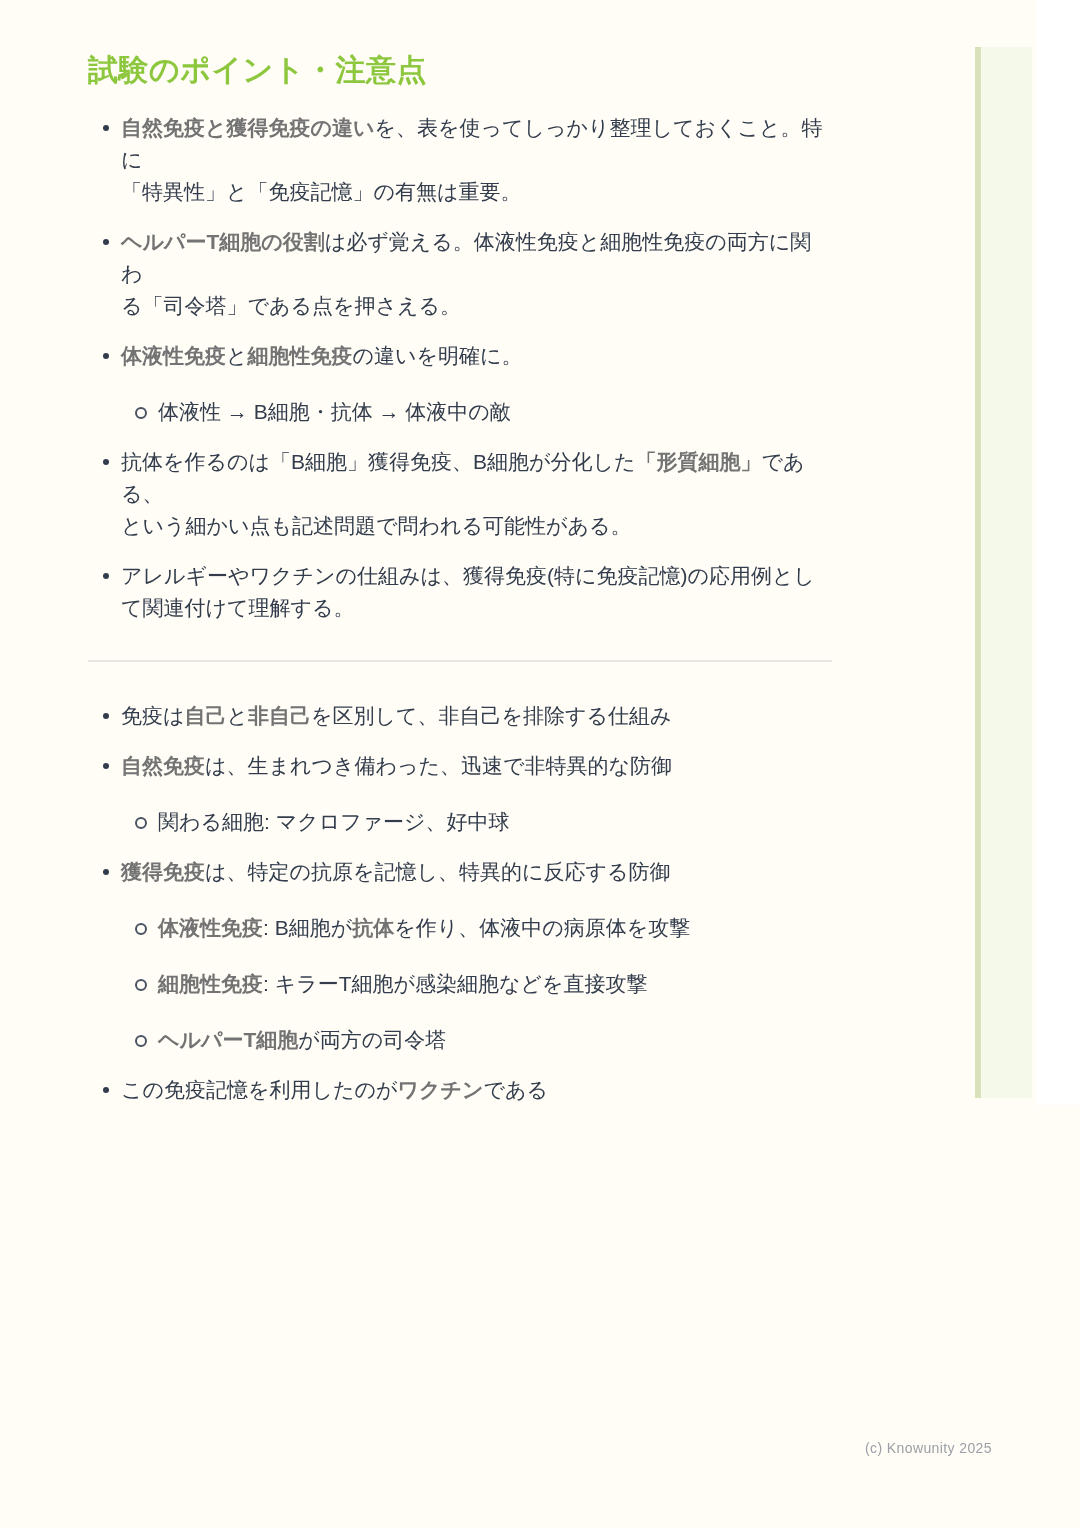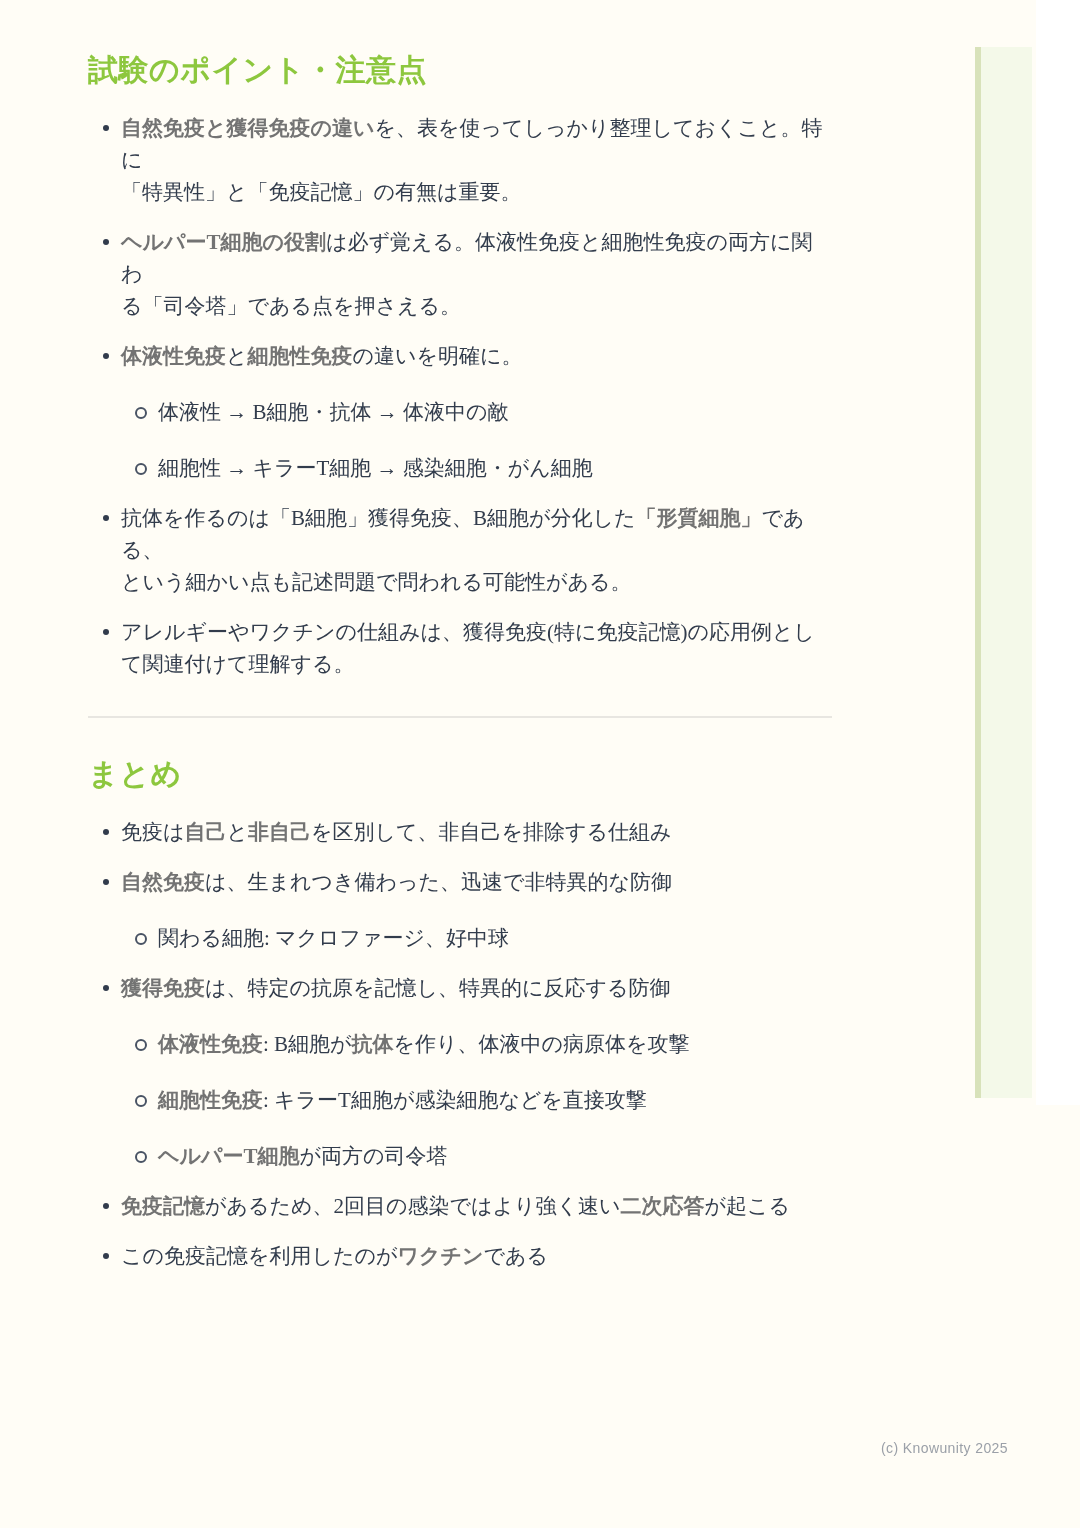--- a/index.html
+++ b/index.html
@@ -19,21 +19,20 @@
   .strip {
     position: absolute; left: 975px; top: 47px;
     width: 57px; height: 1051px;
     background: #f4f9e9;
     border-left: 6px solid #d8e2ba;
   }
   .content {
     position: absolute; left: 88px; top: 0;
     width: 744px;
     padding-top: 52px;
-    font-family: Liberation Serif, serif;
   }
   h2.heading {
     font-size: 30px; line-height: 36px;
     font-weight: 700;
     color: #8dc73e;
     margin: 0 0 24px 0;
     letter-spacing: 0.5px;
   }
   ul.list { list-style: none; margin: 0; padding: 0; }
   li.item {
@@ -69,55 +68,53 @@
     background: transparent;
   }
   .b { font-weight: 700; color: #737373; }
   hr.divider {
     border: none;
     border-top: 2px solid #e8e6e1;
     margin: 36px 0 38px 0;
   }
   .footer {
     position: absolute;
-    top: 1440px; right: 72px;
+    top: 1440px; right: 88px;
     font-size: 14px;
     color: #9ba0a8;
     letter-spacing: 0.4px;
   }
 </style>
 </head>
 <body>
 
 <div class="white-edge"></div>
 <div class="strip"></div>
 
 <main class="content">
   <section>
     <h2 class="heading">試験のポイント・注意点</h2>
     <ul class="list">
         <li class="item"><span class="seg b">自然免疫と獲得免疫の違い</span><span class="seg">を、表を使ってしっかり整理しておくこと。特に
 「特異性」と「免疫記憶」の有無は重要。</span></li>
         <li class="item"><span class="seg b">ヘルパーT細胞の役割</span><span class="seg">は必ず覚える。体液性免疫と細胞性免疫の両方に関わ
 る「司令塔」である点を押さえる。</span></li>
-        <li class="item"><span class="seg b">体液性免疫</span><span class="seg">と</span><span class="seg b">細胞性免疫</span><span class="seg">の違いを明確に。</span><ul class="sublist"><li class="subitem"><span class="seg">体液性 → B細胞・抗体 → 体液中の敵</span></li><li class="subitem"><span class="seg">細胞性 → キラーT細胞 → 感染細胞・がん細胞</span></li></ul></li>
+        <li class="item"><span class="seg b">体液性免疫</span><span class="seg">と</span><span class="seg b">細胞性免疫</span><span class="seg">の違いを明確に。</span><ul class="sublist"><li class="subitem"><span class="seg">体液性 → B細胞・抗体 → 体液中の敵</span></li></ul></li>
         <li class="item"><span class="seg">抗体を作るのは「B細胞」獲得免疫、B細胞が分化した</span><span class="seg b">「形質細胞」</span><span class="seg">である、
 という細かい点も記述問題で問われる可能性がある。</span></li>
         <li class="item"><span class="seg">アレルギーやワクチンの仕組みは、獲得免疫(特に免疫記憶)の応用例とし
 て関連付けて理解する。</span></li>
       </ul>
   </section>
 
   <hr class="divider">
 
   <section>
-    <h2 class="heading">まとめ</h2>
     <ul class="list">
         <li class="item"><span class="seg">免疫は</span><span class="seg b">自己</span><span class="seg">と</span><span class="seg b">非自己</span><span class="seg">を区別して、非自己を排除する仕組み</span></li>
         <li class="item"><span class="seg b">自然免疫</span><span class="seg">は、生まれつき備わった、迅速で非特異的な防御</span><ul class="sublist"><li class="subitem"><span class="seg">関わる細胞: マクロファージ、好中球</span></li></ul></li>
         <li class="item"><span class="seg b">獲得免疫</span><span class="seg">は、特定の抗原を記憶し、特異的に反応する防御</span><ul class="sublist"><li class="subitem"><span class="seg b">体液性免疫</span><span class="seg">: B細胞が</span><span class="seg b">抗体</span><span class="seg">を作り、体液中の病原体を攻撃</span></li><li class="subitem"><span class="seg b">細胞性免疫</span><span class="seg">: キラーT細胞が感染細胞などを直接攻撃</span></li><li class="subitem"><span class="seg b">ヘルパーT細胞</span><span class="seg">が両方の司令塔</span></li></ul></li>
-        <li class="item"><span class="seg b">免疫記憶</span><span class="seg">があるため、2回目の感染ではより強く速い</span><span class="seg b">二次応答</span><span class="seg">が起こる</span></li>
         <li class="item"><span class="seg">この免疫記憶を利用したのが</span><span class="seg b">ワクチン</span><span class="seg">である</span></li>
       </ul>
   </section>
 </main>
 
 <div class="footer">(c) Knowunity 2025</div>
 
 </body></html>

